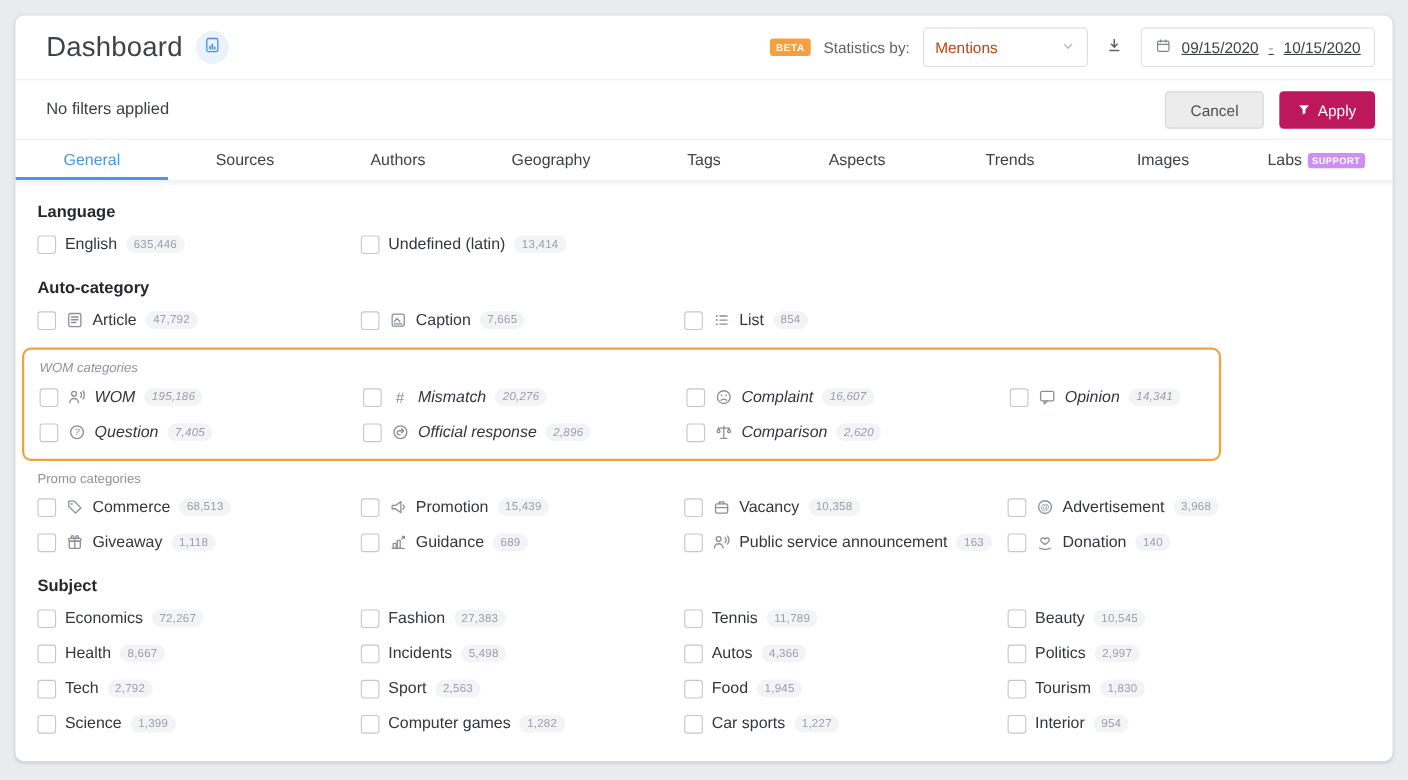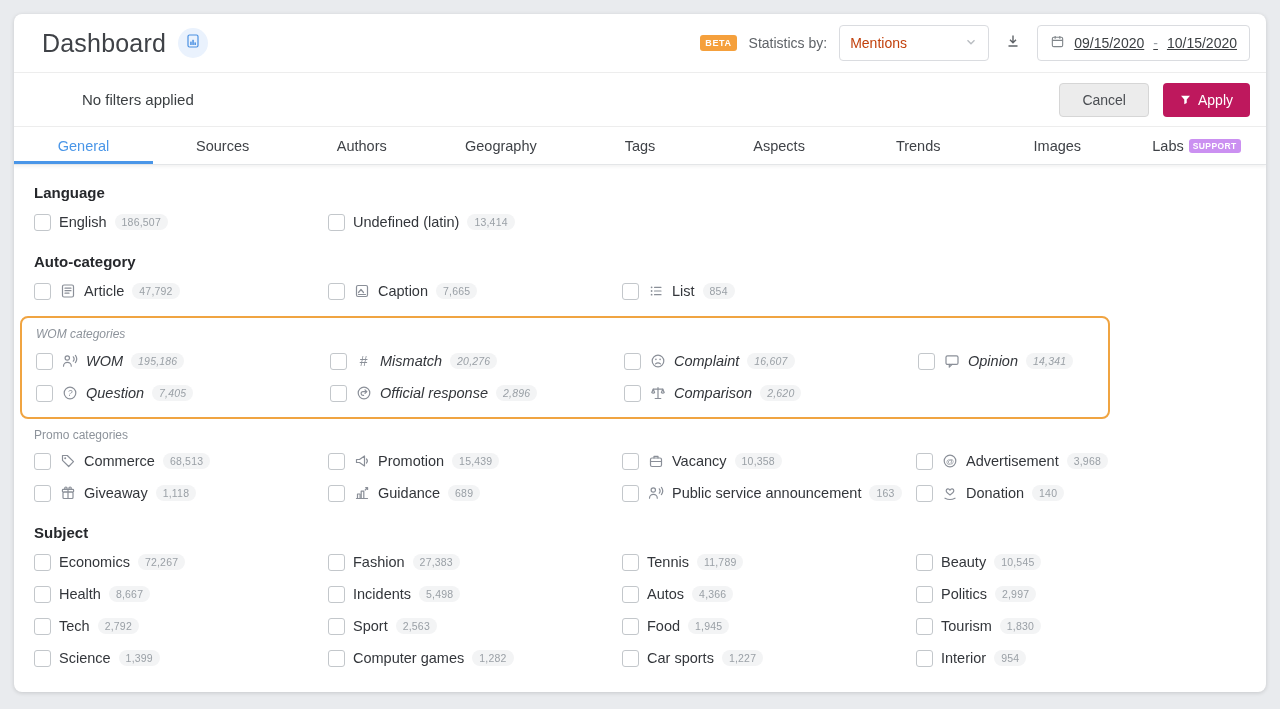--- a/index.html
+++ b/index.html
@@ -21,21 +21,21 @@
   .select { width:150px; height:36px; border:1px solid #dadce0; border-radius:4px;
             display:flex; align-items:center; justify-content:space-between; padding:0 10px;
             font-size:14px; color:#c2410c; background:#fff; cursor:pointer; }
   .icon-btn { display:flex; align-items:center; justify-content:center; width:24px; height:24px; cursor:pointer; color:#5f6368; }
   .datebox { height:36px; border:1px solid #dadce0; border-radius:4px; background:#fff;
              display:flex; align-items:center; gap:9px; padding:0 12px; font-size:14px; color:#3c4043; cursor:pointer;text-decoration:underline; }
   .date-sep { color:#9aa0a6; }
 
   
   .fbar { display:flex; align-items:center; height:54px; padding:0 16px 0 28px; border-top:1px solid #ededed; }
-  .fstatus { font-size:15px; color:#3c4043;margin-left:40px; }
+  .fstatus { font-size:15px; color:#3c4043; }
   .fbtns { margin-left:auto; display:flex; gap:14px; }
   .btn { height:34px; border-radius:4px; font-size:14px; display:flex; align-items:center; justify-content:center; cursor:pointer; }
   .btn-cancel { background:#ececec; border:1px solid #d6d6d6; color:#4a4d52; padding:0 22px; }
   .btn-apply  { background:#be185d; color:#fff; padding:0 17px; gap:7px; }
 
   
   .tabs { display:flex; height:39px; border-top:1px solid #ededed; border-bottom:1px solid #e4e6e8;
           box-shadow:0 2px 3px rgba(0,0,0,.05); position:relative; }
   .tab { flex:1; display:flex; align-items:center; justify-content:center; font-size:14.5px;
          color:#3f4247; cursor:pointer; gap:5px; }
@@ -158,21 +158,21 @@
         <span class="tab-badge">SUPPORT</span>
       </div>
     </div>
 
   <div class="content" id="content">
       <div class="sec-title">Language</div>
       <div class="grid">
         <div class="item">
           <span class="cb"></span>
           <span class="lbl">English</span>
-          <span class="cnt">186,507</span>
+          <span class="cnt">635,446</span>
         </div>
         <div class="item">
           <span class="cb"></span>
           <span class="lbl">Undefined (latin)</span>
           <span class="cnt">13,414</span>
         </div>
       </div>
       <div class="sec-title">Auto-category</div>
       <div class="grid">
         <div class="item">

